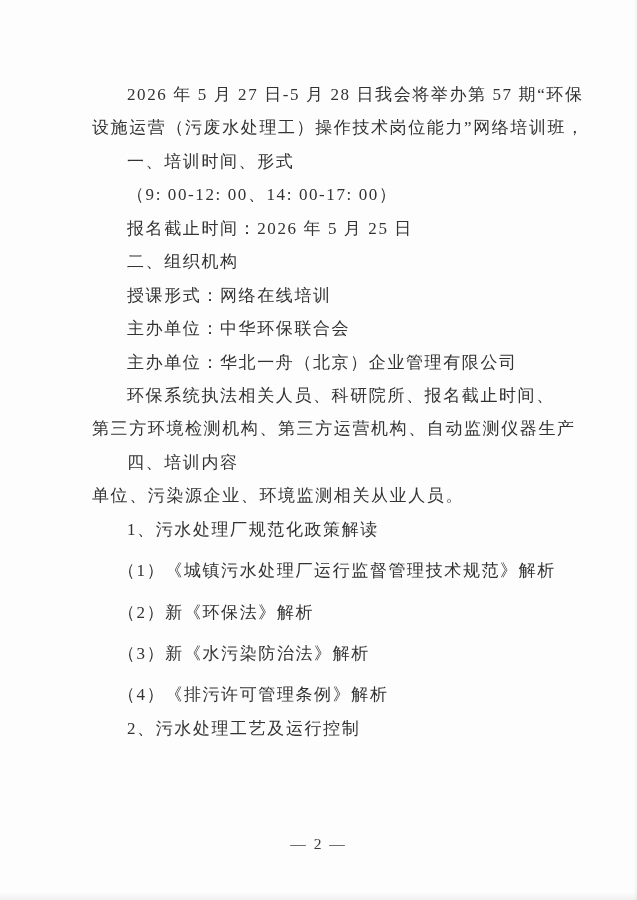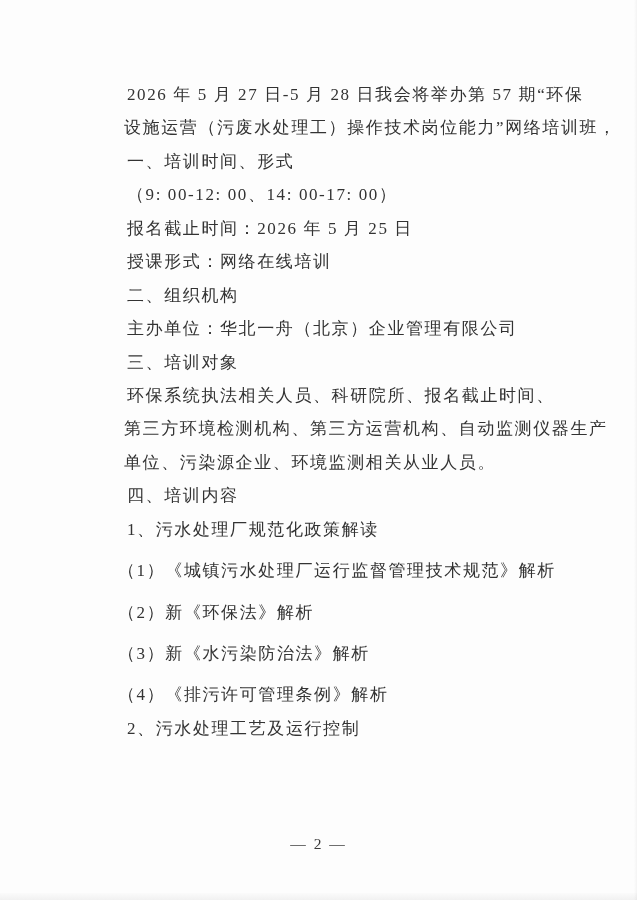--- a/index.html
+++ b/index.html
@@ -41,21 +41,21 @@
     letter-spacing: 1.6px;
     color: #333333;
     white-space: nowrap;
     text-align: left;
   }
   
   .in2  { text-indent: 35px; }
   
   .in15 { text-indent: 26px; margin-top: 8px; }
   
-  .in0  { text-indent: 0; margin-left: 32px; }
+  .in0  { text-indent: 0; }
   .page-number {
     position: absolute;
     left: 0;
     top: 835px;
     width: 100%;
     text-align: center;
     font-size: 15.5px;
     letter-spacing: 2px;
     color: #3a3a3a;
   }
@@ -64,28 +64,28 @@
 <body>
 
 <div class="page">
 
   <div class="doc-body">
     <div class="ln in2">2026 年 5 月 27 日-5 月 28 日我会将举办第 57 期“环保</div>
     <div class="ln in0">设施运营（污废水处理工）操作技术岗位能力”网络培训班，</div>
     <div class="ln in2">一、培训时间、形式</div>
     <div class="ln in2">（9: 00-12: 00、14: 00-17: 00）</div>
     <div class="ln in2">报名截止时间：2026 年 5 月 25 日</div>
+    <div class="ln in2">二、组织机构</div>
     <div class="ln in2">授课形式：网络在线培训</div>
-    <div class="ln in2">二、组织机构</div>
+    <div class="ln in2">主办单位：中华环保联合会</div>
     <div class="ln in2">主办单位：华北一舟（北京）企业管理有限公司</div>
-    <div class="ln in2">三、培训对象</div>
     <div class="ln in2">环保系统执法相关人员、科研院所、报名截止时间、</div>
     <div class="ln in0">第三方环境检测机构、第三方运营机构、自动监测仪器生产</div>
+    <div class="ln in2">四、培训内容</div>
     <div class="ln in0">单位、污染源企业、环境监测相关从业人员。</div>
-    <div class="ln in2">四、培训内容</div>
     <div class="ln in2">1、污水处理厂规范化政策解读</div>
     <div class="ln in15">（1）《城镇污水处理厂运行监督管理技术规范》解析</div>
     <div class="ln in15">（2）新《环保法》解析</div>
     <div class="ln in15">（3）新《水污染防治法》解析</div>
     <div class="ln in15">（4）《排污许可管理条例》解析</div>
     <div class="ln in2">2、污水处理工艺及运行控制</div>
   </div>
 
   <div class="page-number">— 2 —</div>
 

